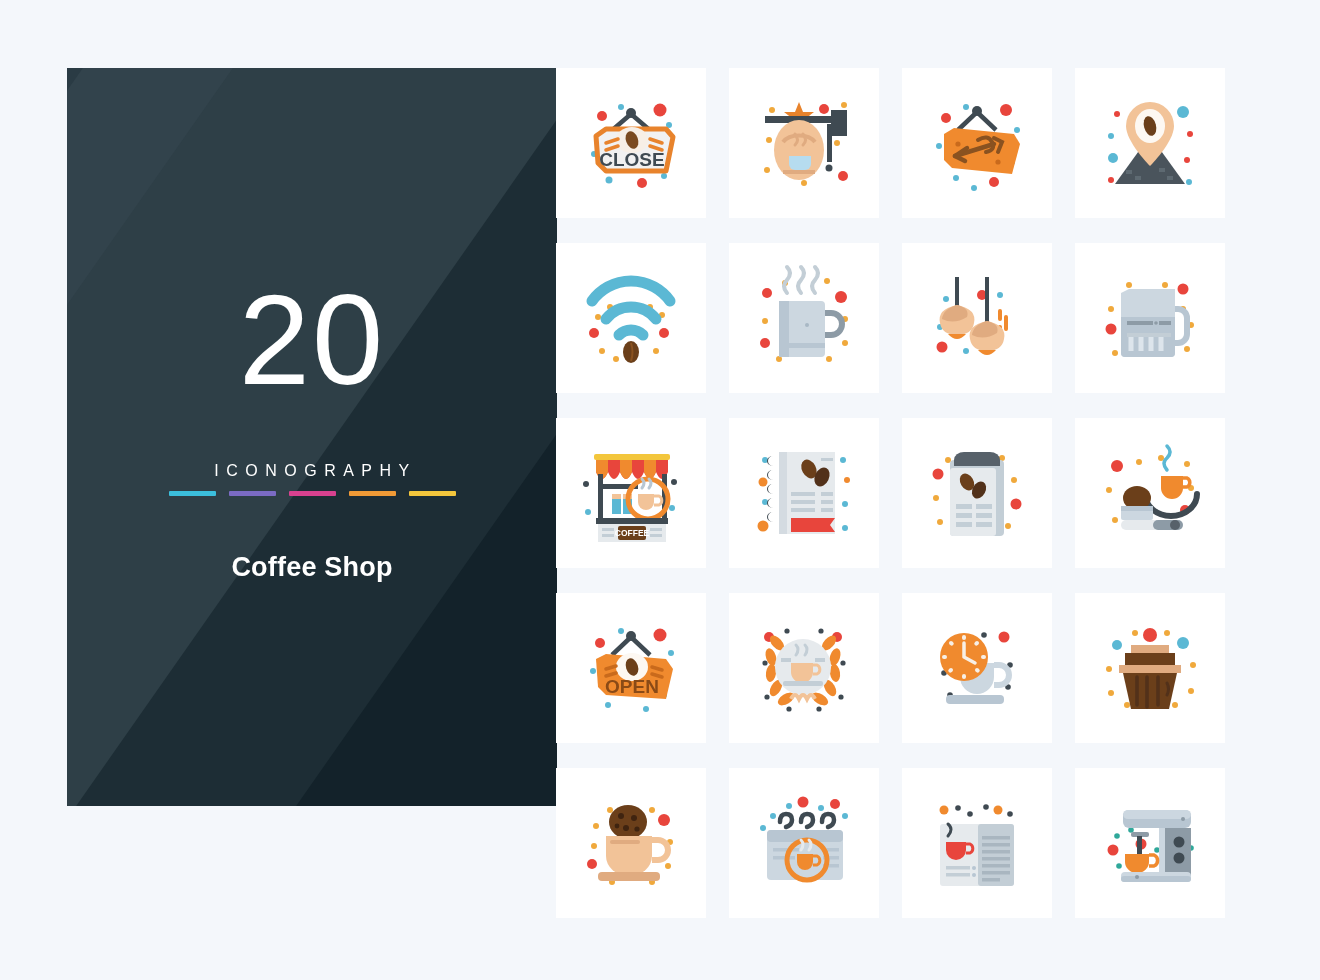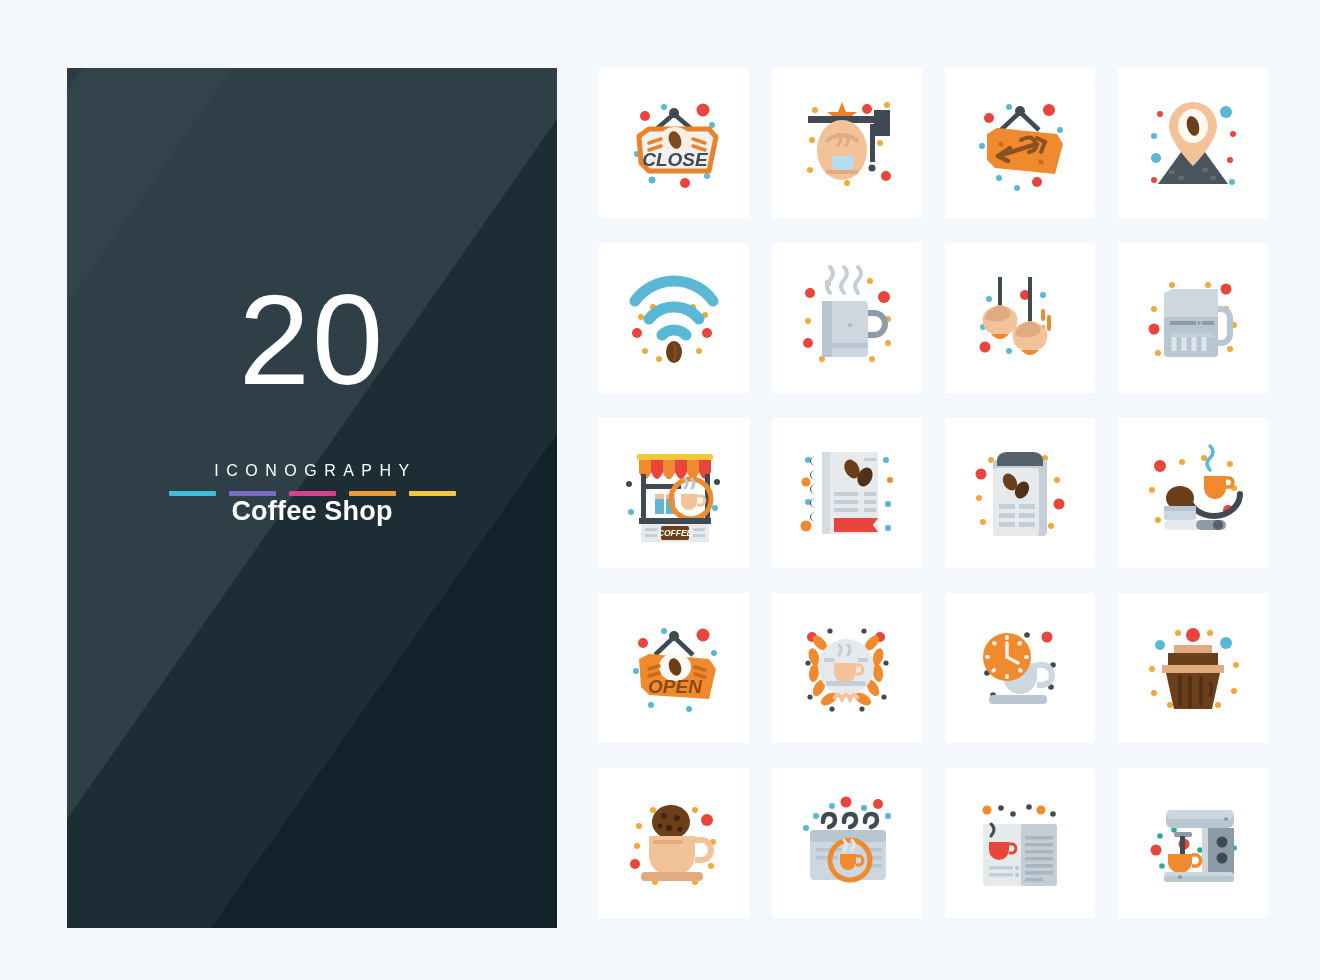--- a/index.html
+++ b/index.html
@@ -18,21 +18,21 @@
     width: 1320px;
     height: 980px;
   }
 
   
   .cover {
     position: absolute;
     left: 67px;
     top: 68px;
     width: 490px;
-    height: 860px;
+    height: 738px;
     background: #2c3a42;
     overflow: hidden;
   }
   .cover-stripes {
     position: absolute;
     inset: 0;
     overflow: hidden;
   }
   .stripe {
     position: absolute;
@@ -75,38 +75,38 @@
     margin-top: 11px;
     display: flex;
     gap: 13px;
   }
   .cover-bar {
     width: 47px;
     height: 5px;
     border-radius: 1px;
   }
   .cover-title {
+    margin-top: 56px;
     font-size: 27px;
     font-weight: bold;
     color: #ffffff;
     letter-spacing: 0.2px;
   }
 
   
   .grid {
     position: absolute;
-    left: 599px;
+    left: 556px;
     top: 68px;
     width: 662px;
     display: grid;
     grid-template-columns: repeat(4, 150px);
     grid-template-rows: repeat(5, 150px);
     column-gap: 23px;
     row-gap: 25px;
-    font-style: italic;
   }
   .icon-card {
     width: 150px;
     height: 150px;
     background: #ffffff;
     display: flex;
     align-items: center;
     justify-content: center;
   }
   .icon-card svg { display: block; }

